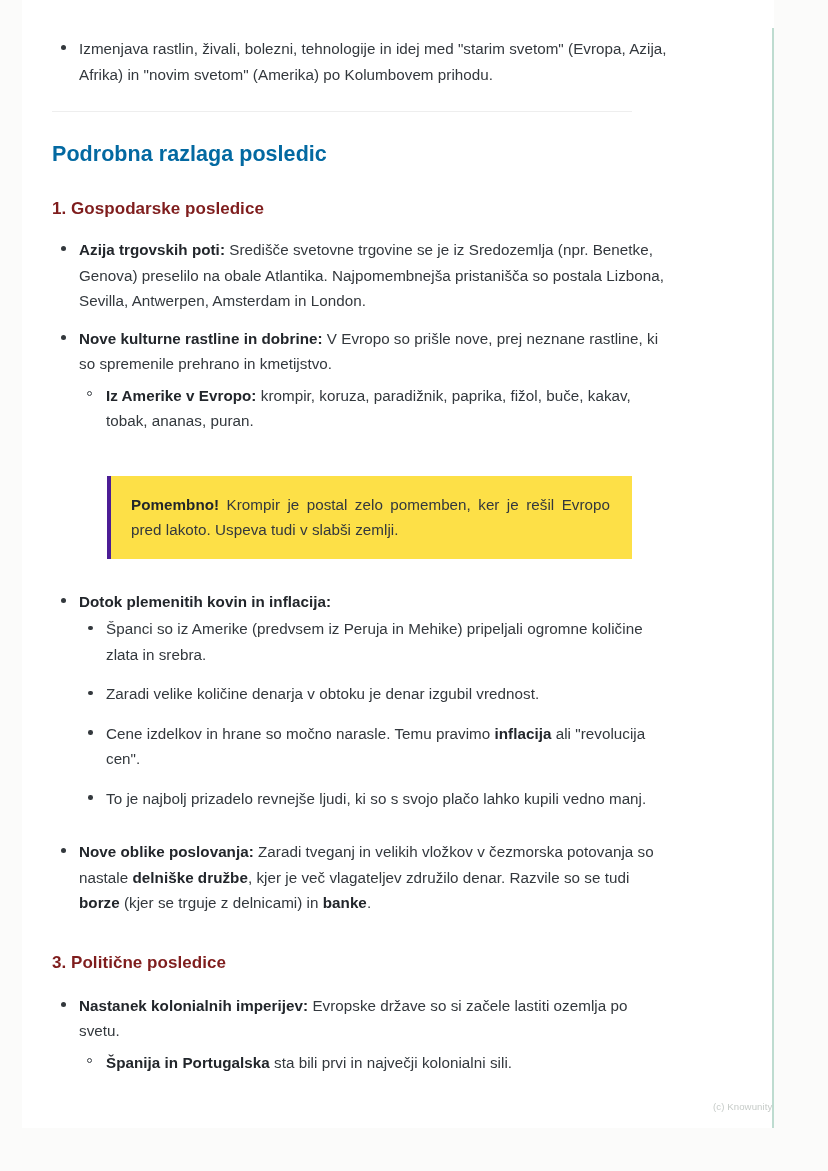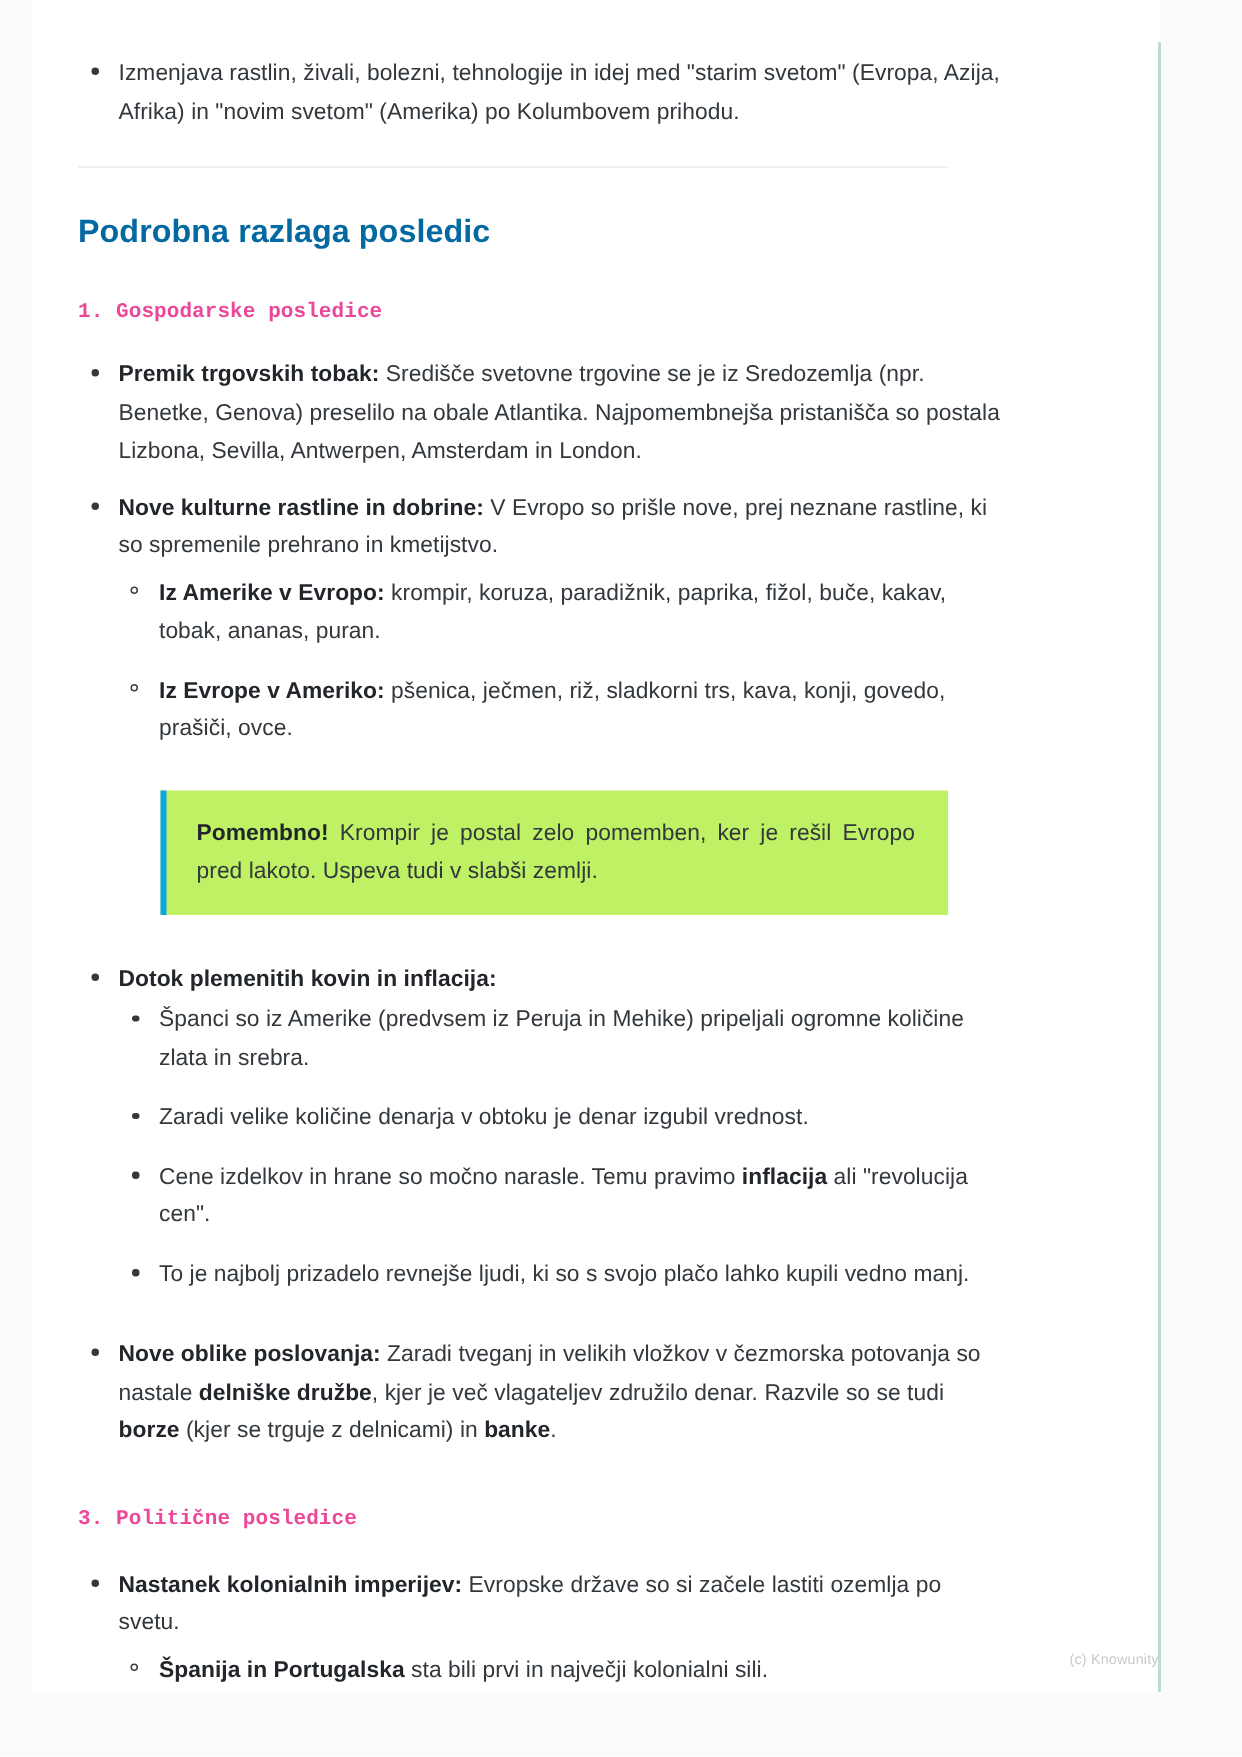--- a/index.html
+++ b/index.html
@@ -69,28 +69,27 @@
   h2.section-title {
     font-size: 21.5px;
     line-height: 28px;
     font-weight: 700;
     color: #0369a1;
     margin: 0;
     padding: 0;
     letter-spacing: 0.05px;
   }
   h3.sub-title {
-    font-size: 14px;
+    font-size: 17px;
     line-height: 25px;
     font-weight: 700;
-    color: #ec4899;
+    color: #7f1d1d;
     margin: 0;
     padding: 0;
     letter-spacing: 0.05px;
-    font-family: Liberation Mono, monospace;
   }
 
   hr.divider {
     border: none;
     border-top: 1px solid #eeeeee;
     margin: 0;
     width: 580px;
   }
 
   
@@ -145,22 +144,22 @@
     border-radius: 50%;
     background: #33383d;
   }
 
   .nest {
     margin-left: 28px;
   }
 
   
   .callout {
-    background: #bef264;
-    border-left: 4px solid #0ea5e9;
+    background: #fde047;
+    border-left: 4px solid #4c1d95;
     box-sizing: border-box;
     padding: 16px 22px 16px 20px;
     text-align: justify;
   }
   .callout .ctext {
     font-size: 15.2px;
     line-height: 25.5px;
     color: #33383d;
   }
 
@@ -212,40 +211,36 @@
 
       <div class="sp-28"></div>
 
       <h3 class="sub-title">1. Gospodarske posledice</h3>
       <div class="sp-16"></div>
 
       <ul class="lvl1">
 
         <li class="item body-text">
           <span class="marker"></span>
-          <b>Premik trgovskih tobak:</b><span> Središče svetovne trgovine se je iz Sredozemlja (npr. Benetke, Genova) preselilo na obale Atlantika. Najpomembnejša pristanišča so postala Lizbona, Sevilla, Antwerpen, Amsterdam in London.</span>
+          <b>Azija trgovskih poti:</b><span> Središče svetovne trgovine se je iz Sredozemlja (npr. Benetke, Genova) preselilo na obale Atlantika. Najpomembnejša pristanišča so postala Lizbona, Sevilla, Antwerpen, Amsterdam in London.</span>
         </li>
 
         <div class="sp-12"></div>
 
         <li class="item body-text">
           <span class="marker"></span>
           <b>Nove kulturne rastline in dobrine:</b><span> V Evropo so prišle nove, prej neznane rastline, ki so spremenile prehrano in kmetijstvo.</span>
 
           <div class="sp-6"></div>
           <ul class="lvl2 hollow nest">
             <li class="item body-text">
               <span class="marker"></span>
               <b>Iz Amerike v Evropo:</b><span> krompir, koruza, paradižnik, paprika, fižol, buče, kakav, tobak, ananas, puran.</span>
             </li>
             <div class="sp-14"></div>
-            <li class="item body-text">
-              <span class="marker"></span>
-              <b>Iz Evrope v Ameriko:</b><span> pšenica, ječmen, riž, sladkorni trs, kava, konji, govedo, prašiči, ovce.</span>
-            </li>
           </ul>
 
           <div class="sp-28"></div>
 
           <div class="callout nest" style="margin-left:28px;width:525px;">
             <div class="ctext"><b>Pomembno!</b><span> Krompir je postal zelo pomemben, ker je rešil Evropo pred lakoto. Uspeva tudi v slabši zemlji.</span></div>
           </div>
         </li>
 
         <div class="sp-30"></div>

